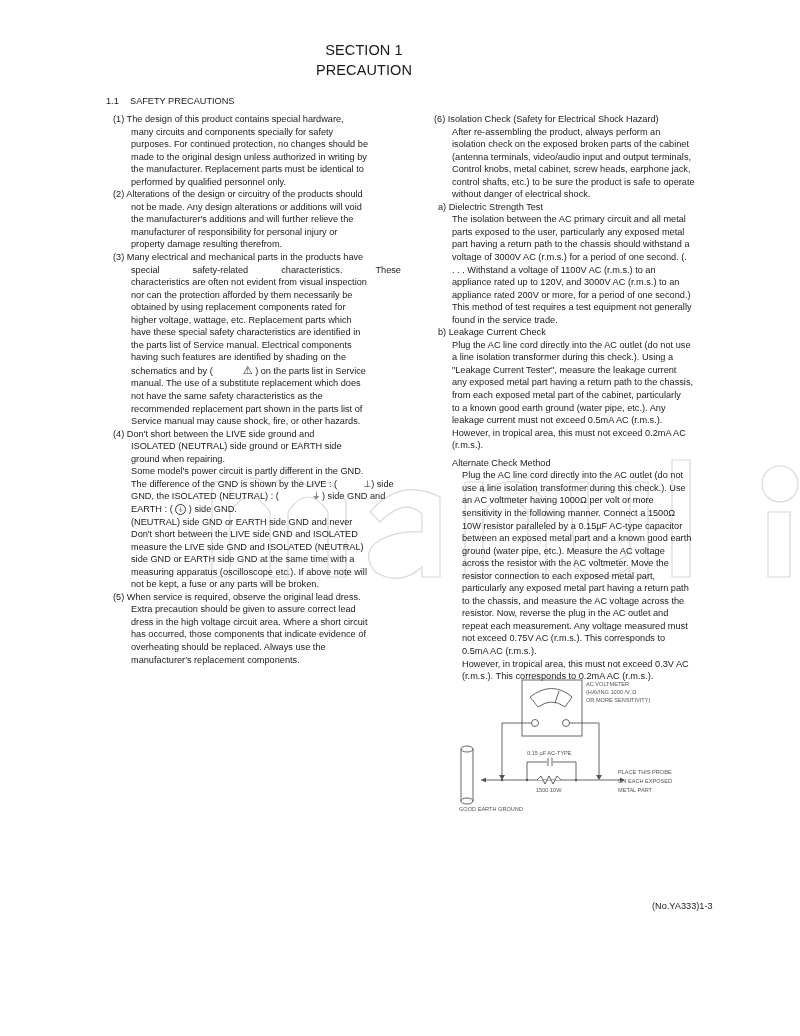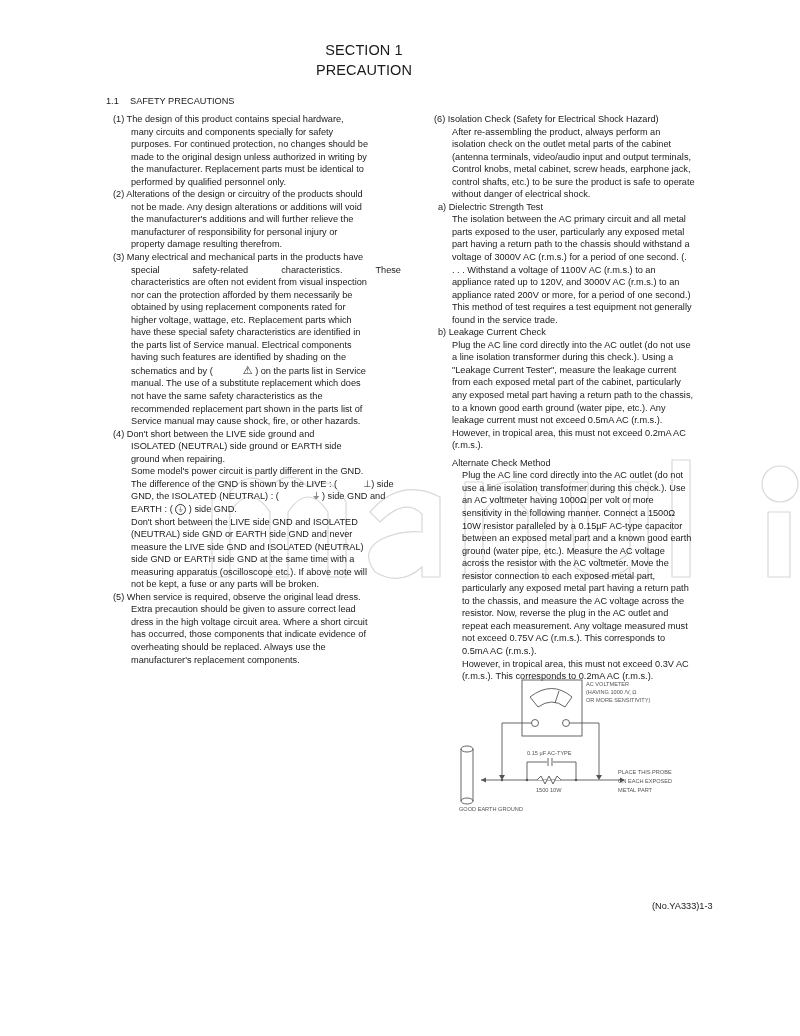--- a/index.html
+++ b/index.html
@@ -108,22 +108,22 @@
       </p>
       <p>
         <span>GND, the ISOLATED (NEUTRAL) : (</span><span class="gap" style="width:34px"></span><span>⏚</span>
         <span>) side GND and</span>
       </p>
       <p>
         <span>EARTH : (</span>
         <span style="display:inline-block;border:1px solid #333;border-radius:50%;width:9px;height:9px;line-height:9px;text-align:center;font-size:7px;">⏚</span>
         <span>) side GND.</span>
       </p>
+      <p>(NEUTRAL) side GND or EARTH side GND and never</p>
       <p>Don't short between the LIVE side GND and ISOLATED</p>
-      <p>(NEUTRAL) side GND or EARTH side GND and never</p>
       <p>measure the LIVE side GND and ISOLATED (NEUTRAL)</p>
       <p>side GND or EARTH side GND at the same time with a</p>
       <p>measuring apparatus (oscilloscope etc.). If above note will</p>
       <p>not be kept, a fuse or any parts will be broken.</p>
     </div>
   </div>
   <div class="item">
     <span class="head">(5) When service is required, observe the original lead dress.</span>
     <div class="body">
       <p>Extra precaution should be given to assure correct lead</p>
@@ -133,21 +133,21 @@
       <p>manufacturer's replacement components.</p>
     </div>
   </div>
 </div>
 
 <div class="col colR">
   <div class="item">
     <span class="head">(6) Isolation Check (Safety for Electrical Shock Hazard)</span>
     <div class="body">
       <p>After re-assembling the product, always perform an</p>
-      <p>isolation check on the outlet metal parts of the cabinet</p>
+      <p>isolation check on the exposed broken parts of the cabinet</p>
       <p>(antenna terminals, video/audio input and output terminals,</p>
       <p>Control knobs, metal cabinet, screw heads, earphone jack,</p>
       <p>control shafts, etc.) to be sure the product is safe to operate</p>
       <p>without danger of electrical shock.</p>
     </div>
   </div>
   <div class="item sub">
     <span class="head">a) Dielectric Strength Test</span>
     <div class="body">
       <p>The isolation between the AC primary circuit and all metal</p>
@@ -160,22 +160,22 @@
       <p>This method of test requires a test equipment not generally</p>
       <p>found in the service trade.</p>
     </div>
   </div>
   <div class="item sub">
     <span class="head">b) Leakage Current Check</span>
     <div class="body">
       <p>Plug the AC line cord directly into the AC outlet (do not use</p>
       <p>a line isolation transformer during this check.). Using a</p>
       <p>"Leakage Current Tester", measure the leakage current</p>
+      <p>any exposed metal part having a return path to the chassis,</p>
       <p>from each exposed metal part of the cabinet, particularly</p>
-      <p>any exposed metal part having a return path to the chassis,</p>
       <p>to a known good earth ground (water pipe, etc.). Any</p>
       <p>leakage current must not exceed 0.5mA AC (r.m.s.).</p>
       <p>However, in tropical area, this must not exceed 0.2mA AC</p>
       <p>(r.m.s.).</p>
     </div>
   </div>
   <div>
     <span class="alt-head">Alternate Check Method</span>
     <div class="alt-body">
       <p style="margin:0">Plug the AC line cord directly into the AC outlet (do not</p>

